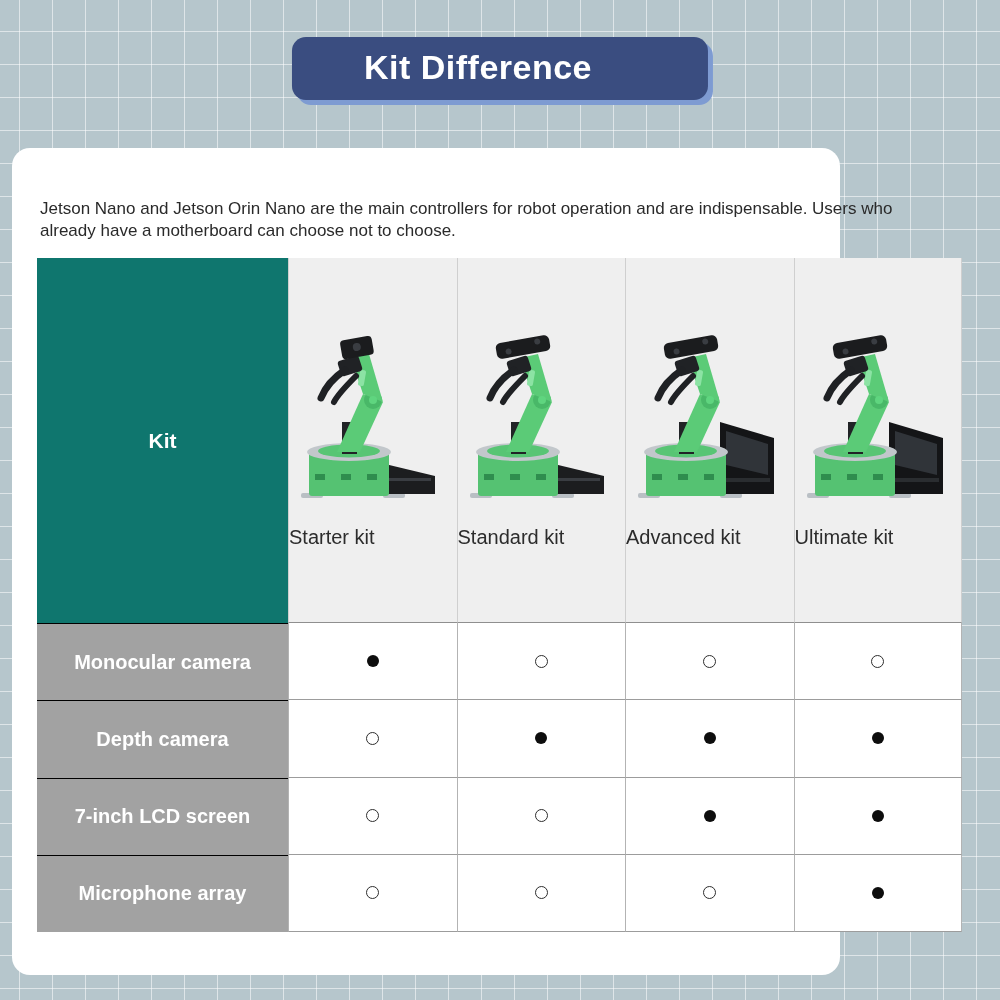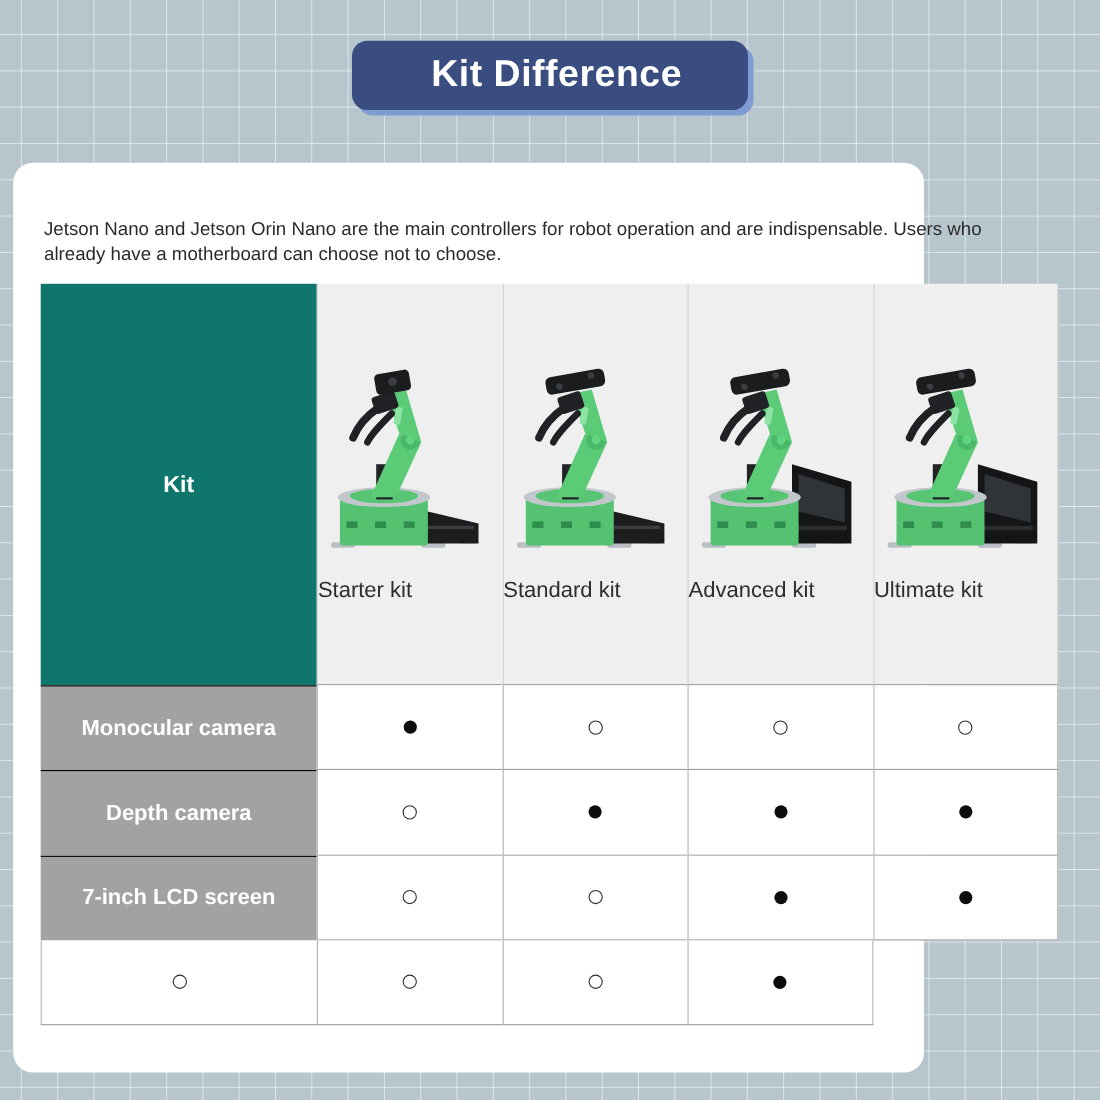--- a/index.html
+++ b/index.html
@@ -10,21 +10,21 @@
     background-image:
       linear-gradient(rgba(255,255,255,.55) 1px, transparent 1px),
       linear-gradient(90deg, rgba(255,255,255,.55) 1px, transparent 1px);
     background-size:33px 33px;
     background-position:-14px -2px;
   }
   .title-badge{
     position:absolute;top:37px;left:50%;transform:translateX(-50%);
     background:#3a4d80;color:#ffffff;
     font-size:34px;font-weight:bold;letter-spacing:.5px;
-    padding:11px 60px 13px 72px;border-radius:14px;
+    padding:11px 116px 13px 72px;border-radius:14px;
     box-shadow:5px 5px 0 0 #7e9bd2;
     white-space:nowrap;
   }
   .card{
     position:absolute;left:12px;top:148px;width:828px;height:827px;
     background:#ffffff;border-radius:18px;
   }
   .intro{
     position:absolute;left:28px;top:33px;width:912px;
     font-size:17px;line-height:22px;color:#2a2a2a;
@@ -218,20 +218,21 @@
       </div>
       <div class="cell">
         <span class="dot empty"></span>
       </div>
       <div class="cell">
         <span class="dot filled"></span>
       </div>
       <div class="cell last-col">
         <span class="dot filled"></span>
       </div>
+      <div class="row-label">Microphone array</div>
       <div class="cell">
         <span class="dot empty"></span>
       </div>
       <div class="cell">
         <span class="dot empty"></span>
       </div>
       <div class="cell">
         <span class="dot empty"></span>
       </div>
       <div class="cell last-col">

